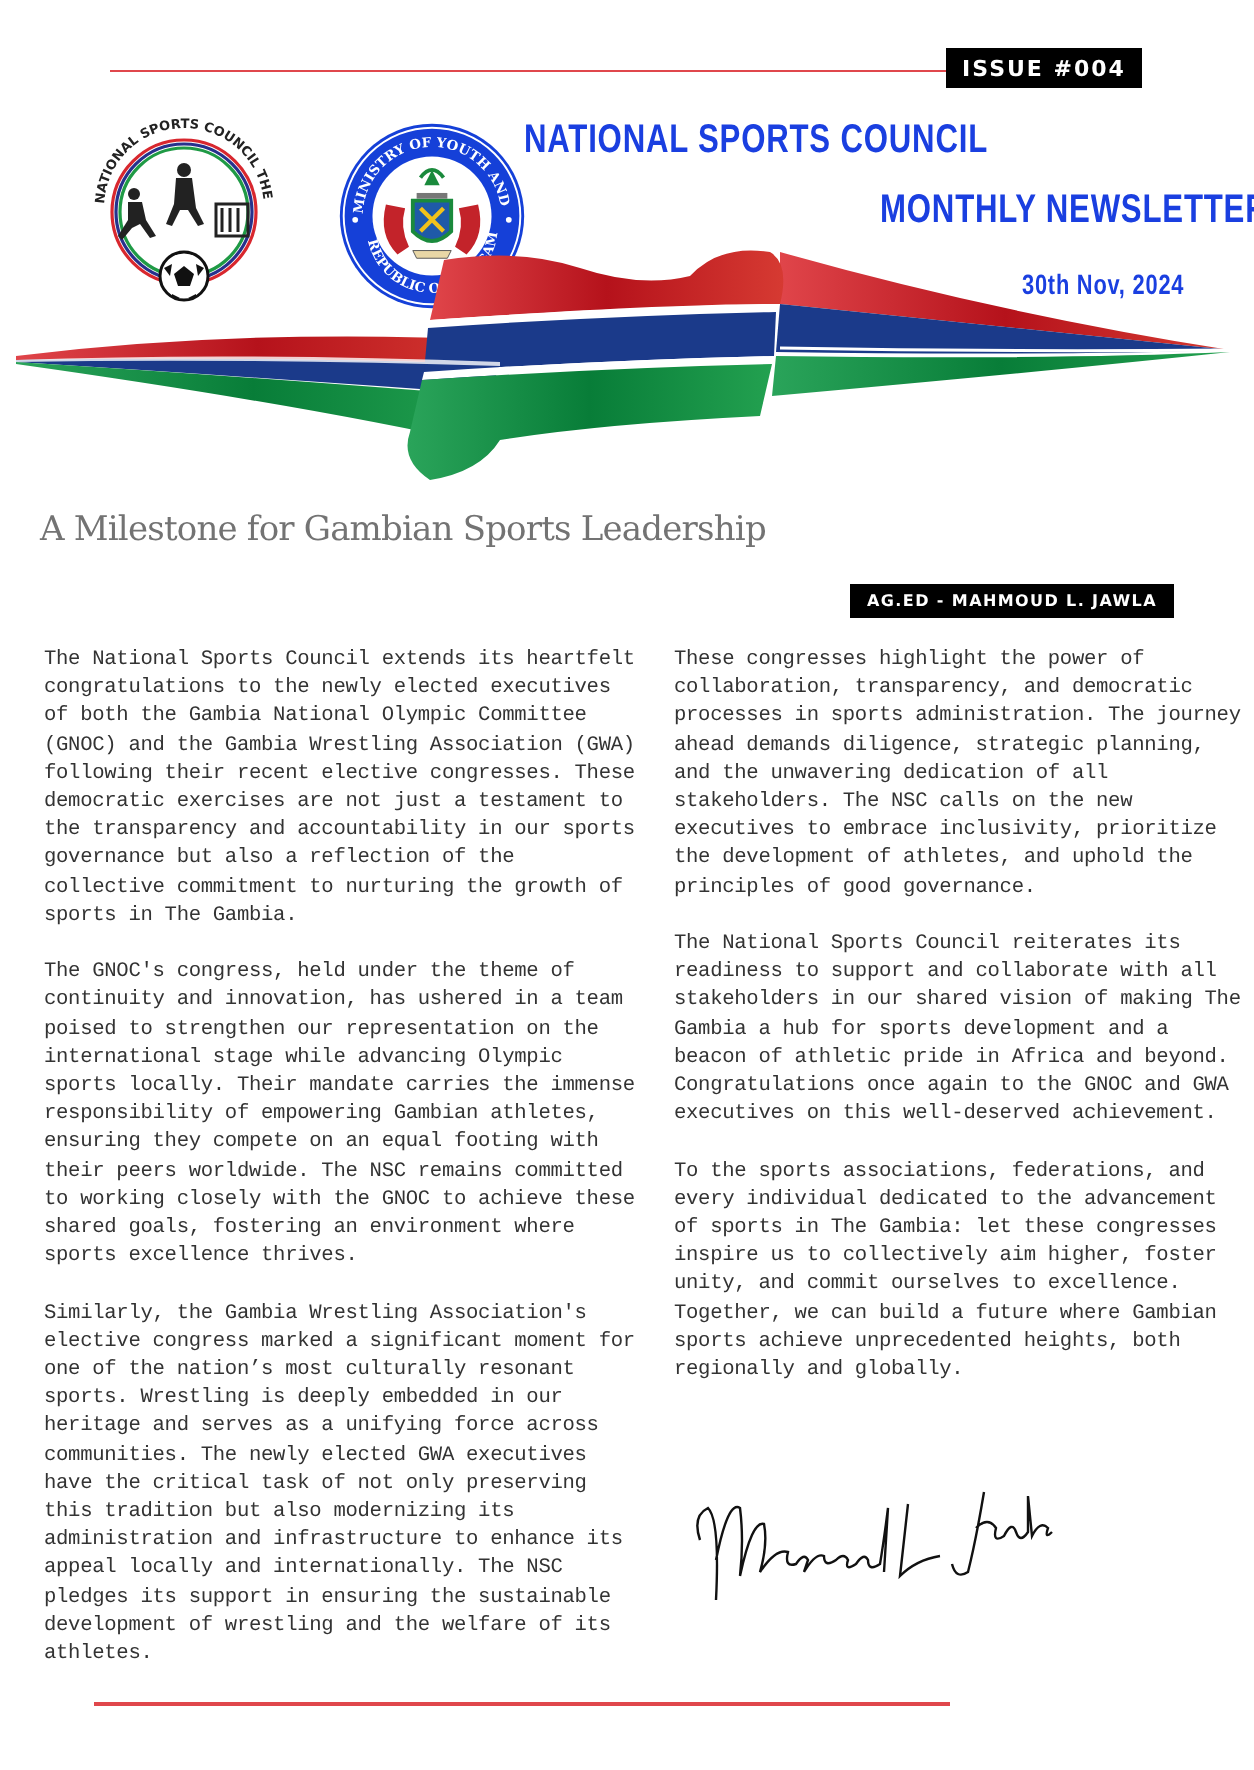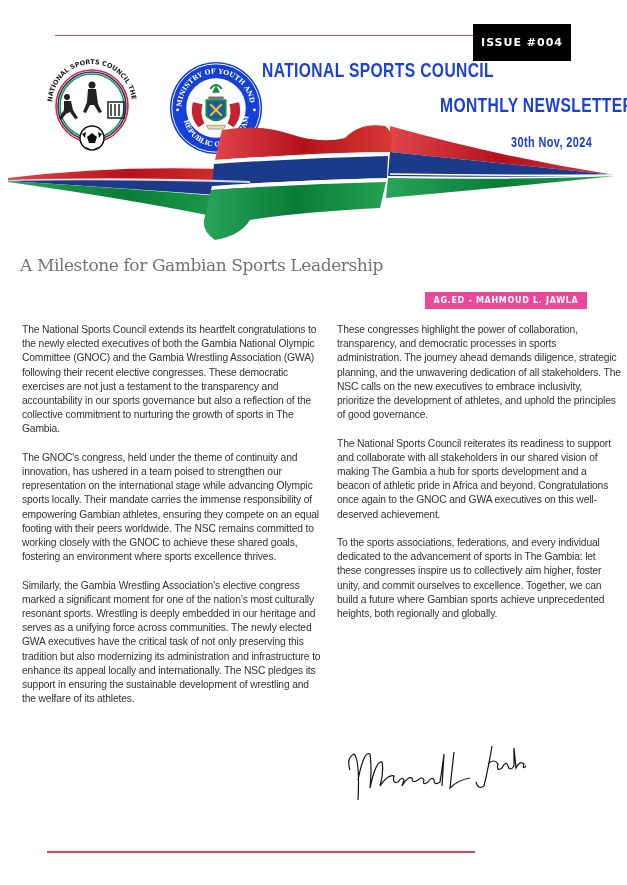--- a/index.html
+++ b/index.html
@@ -1,41 +1,41 @@
 <!DOCTYPE html>
 <html><head>
   <meta charset="utf-8">
   <style>
     html, body { margin: 0; padding: 0; background: #ffffff; }
     body { width: 627px; height: 885px; position: relative; overflow: hidden; font-family: "DejaVu Sans", sans-serif; }
 
     .top-rule { position: absolute; left: 55px; top: 35px; width: 420px; height: 1px; background: #e0474c; }
-    .issue-badge { position: absolute; left: 473px; top: 24px; width: 98px; height: 37px; background: #000; color: #fff;
+    .issue-badge { position: absolute; left: 473px; top: 24px; width: 98px; height: 20px; background: #000; color: #fff;
       font-family: "DejaVu Sans", sans-serif; font-weight: bold; font-size: 11px; letter-spacing: 1px;
       display: flex; align-items: center; justify-content: center; }
 
     .logo-nsc { position: absolute; left: 42px; top: 52px; width: 100px; height: 100px; }
     .logo-ministry { position: absolute; left: 168px; top: 60px; width: 96px; height: 96px; }
 
     .title-line { position: absolute; font-family: "Liberation Sans", sans-serif; font-weight: bold; color: #1a3fe0;
       transform: scaleX(0.78); transform-origin: left top; letter-spacing: 0.5px; white-space: nowrap; }
     .title-1 { left: 262px; top: 59px; font-size: 20px; }
     .title-2 { left: 440px; top: 94px; font-size: 20px; }
     .title-date { left: 511px; top: 134px; font-size: 14px; }
 
     .ribbon { position: absolute; left: 0; top: 112px; width: 627px; height: 130px; }
 
     .headline { position: absolute; left: 20px; top: 255px; font-family: "DejaVu Serif", serif; font-size: 17px;
       color: #737373; letter-spacing: -0.4px; white-space: nowrap; }
 
-    .author-badge { position: absolute; left: 425px; top: 292px; width: 162px; height: 17px; background: #ec4899; color: #fff;
+    .author-badge { position: absolute; left: 425px; top: 292px; width: 162px; height: 17px; background: #000000; color: #fff;
       font-family: "DejaVu Sans", sans-serif; font-weight: bold; font-size: 8px; letter-spacing: 0.7px;
       display: flex; align-items: center; justify-content: center; }
 
-    .col { position: absolute; font-family: Liberation Sans, sans-serif; font-size: 10.3px; line-height: 14.2px;
+    .col { position: absolute; font-family: Liberation Mono, monospace; font-size: 10.3px; line-height: 14.2px;
       color: #333333; letter-spacing: -0.15px; }
     .col p { margin: 0 0 14.2px 0; }
     .col-left { left: 22px; top: 323px; width: 300px; }
     .col-right { left: 337px; top: 323px; width: 285px; }
 
     .signature { position: absolute; left: 342px; top: 740px; width: 190px; height: 70px; }
 
     .bottom-rule { position: absolute; left: 47px; top: 851px; width: 428px; height: 2px; background: #e0474c; }
   </style>
 </head>

